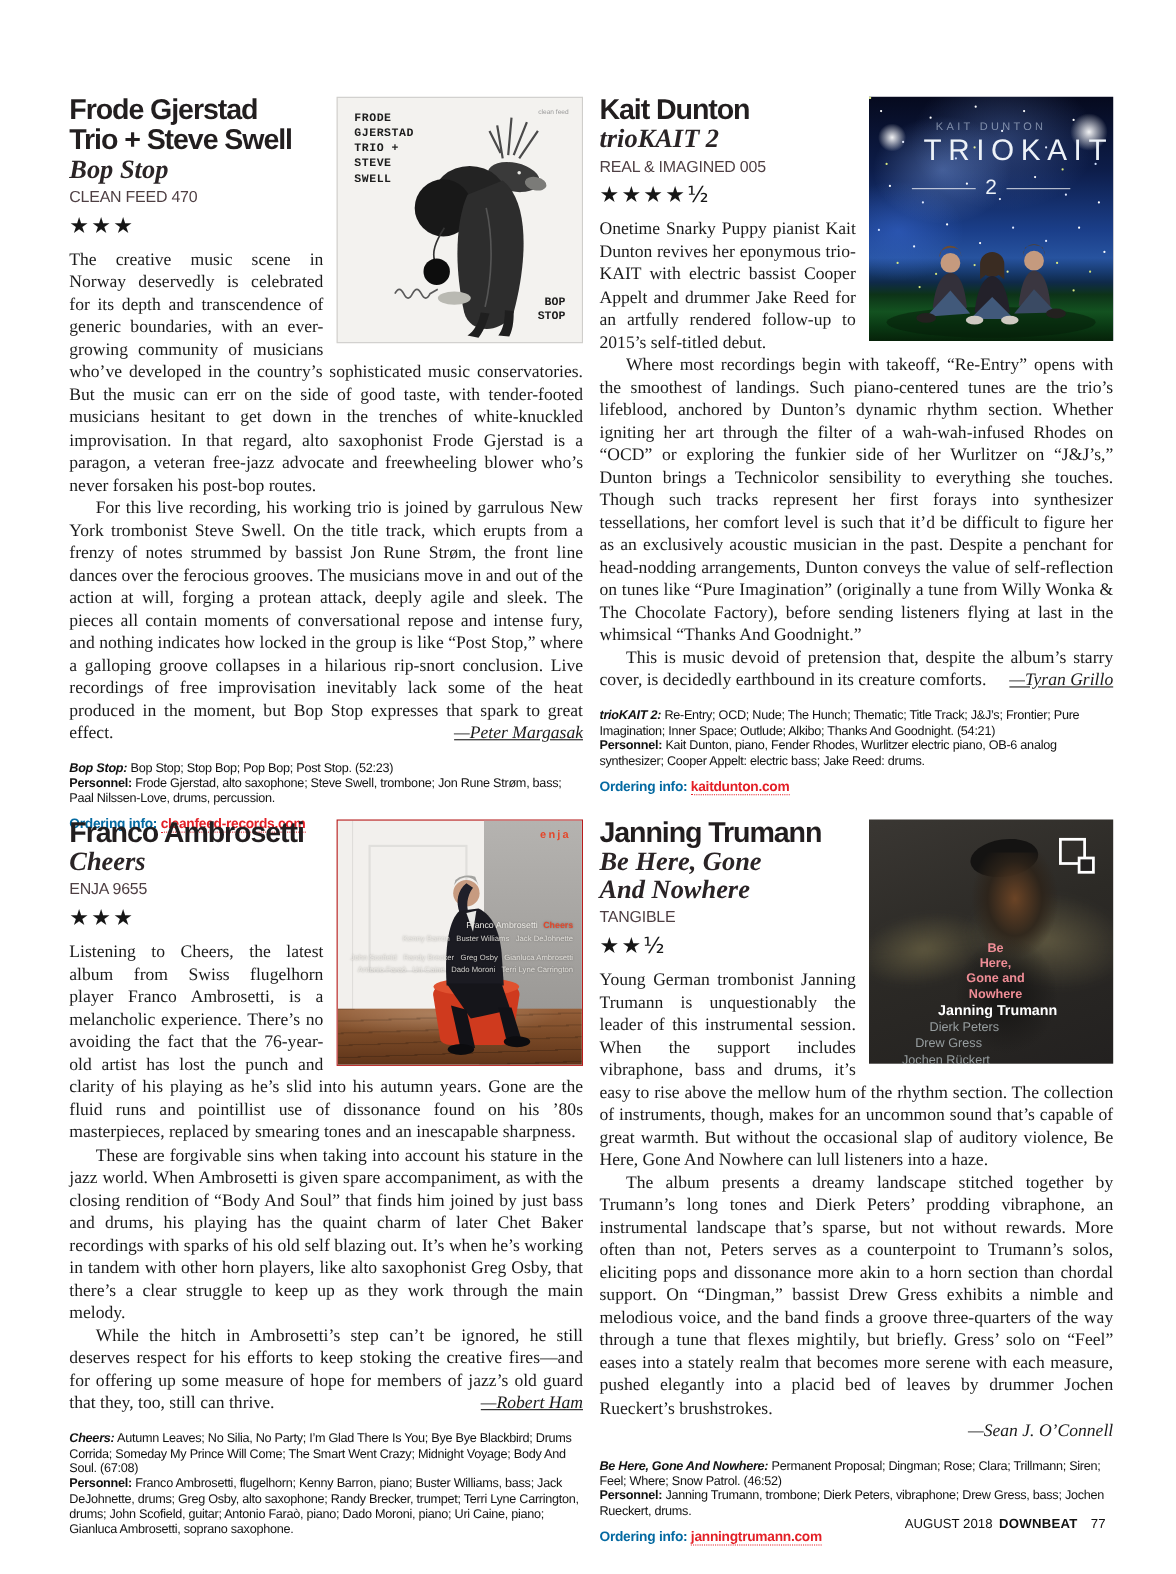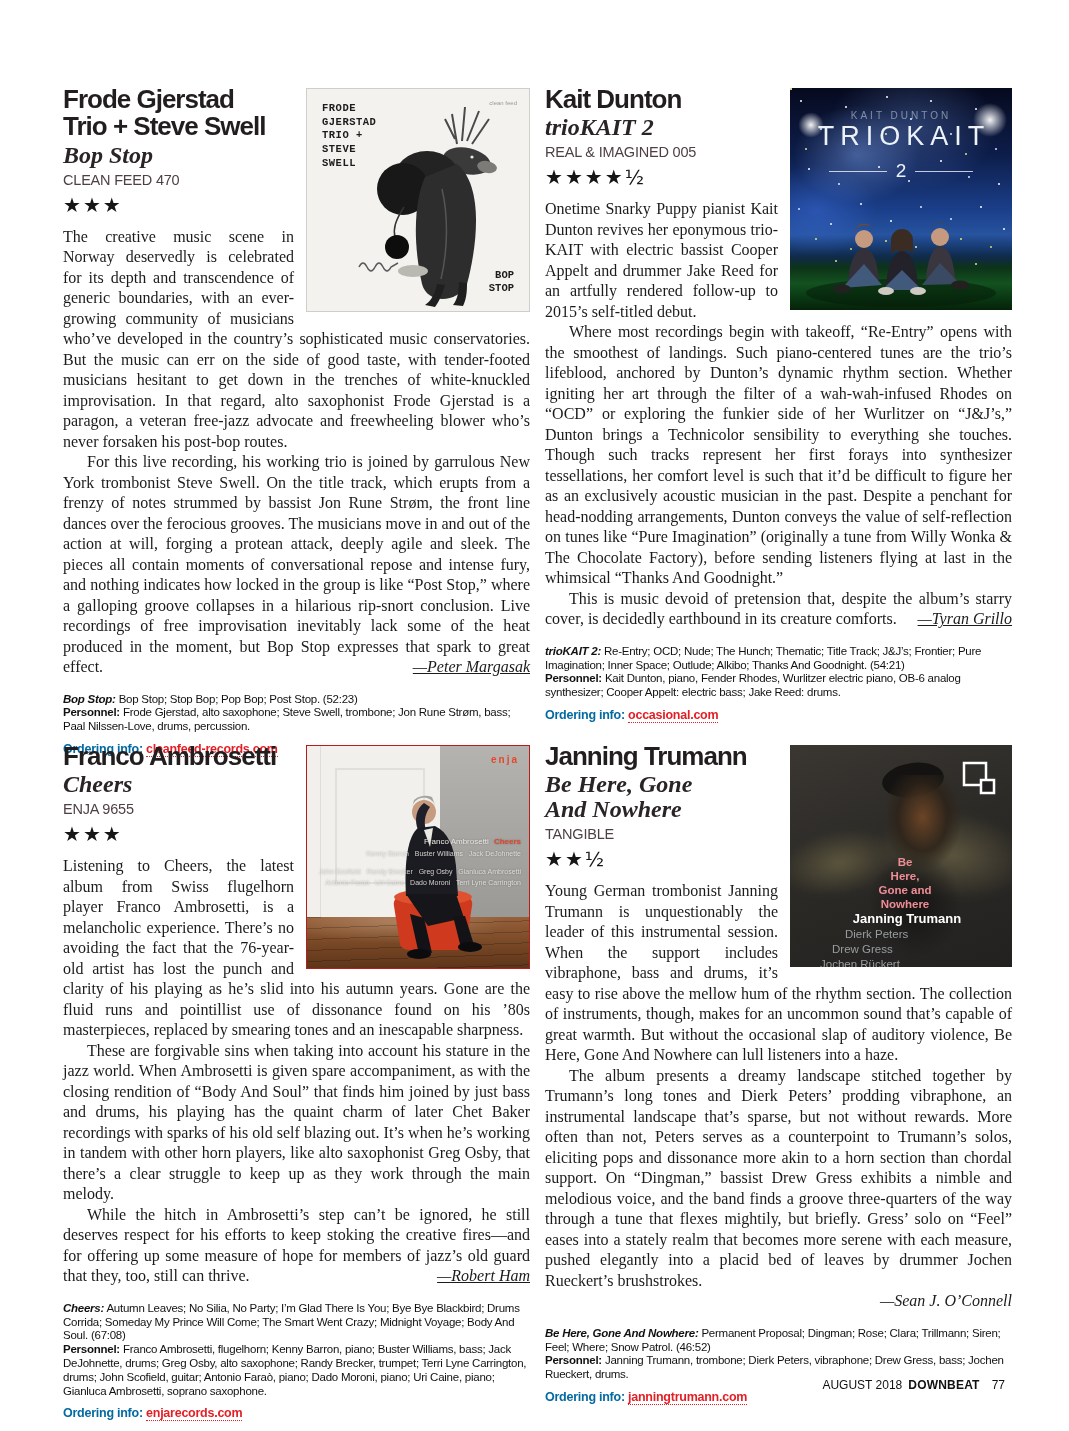--- a/index.html
+++ b/index.html
@@ -96,21 +96,21 @@
     25px 150px #d9e87f,60px 160px #cfe07a,95px 152px #d9e87f,125px 158px #e6f09a,
     170px 150px #d9e87f,200px 158px #cfe07a,45px 172px #d9e87f,140px 170px #e6f09a,
     185px 175px #d9e87f,80px 178px #cfe07a,15px 60px #d9e87f,95px 45px #e6f09a,175px 65px #d9e87f;}
   .c2-glow{border-radius:50%;}
   .c2-glow.gl1{left:6px;top:22px;width:30px;height:30px;
     background:radial-gradient(circle,rgba(255,255,255,0.95),rgba(255,255,255,0) 60%);}
   .c2-glow.gl2{right:2px;top:12px;width:40px;height:40px;
     background:radial-gradient(circle,rgba(255,255,255,0.95),rgba(255,255,255,0) 60%);}
   .c2-artist{top:22px;left:0;width:100%;text-align:center;font-family:"Liberation Sans",sans-serif;
     font-size:10px;letter-spacing:3px;color:rgba(210,222,240,0.55);}
-  .c2-title{top:33px;left:0;width:100%;text-align:center;font-family:"Liberation Sans",sans-serif;
+  .c2-title{top:33px;left:0;width:100%;text-align:right;font-family:"Liberation Sans",sans-serif;
     font-size:27px;font-weight:400;letter-spacing:6px;color:#edf2f8;text-indent:6px;}
   .c2-numrow{top:72px;left:0;width:100%;display:flex;position:absolute;
     align-items:center;justify-content:center;gap:9px;}
   .c2-numrow .c2-line{position:static;width:58px;height:1px;background:rgba(255,255,255,0.75);}
   .c2-num{position:static;font-family:"Liberation Sans",sans-serif;font-size:19px;color:#edf2f8;}
   .c2-people{left:0;top:0;}
 
   
   .cover3{background:#f2f0ed;border:1px solid #b91c1c;}
   .c3-wall-right{right:0;top:0;width:40%;height:78%;
@@ -252,21 +252,21 @@
   <div class="stars">★★★★½</div>
   <div class="review-body">
     <p>Onetime Snarky Puppy pianist Kait Dunton revives her eponymous trio-KAIT with electric bassist Cooper Appelt and drummer Jake Reed for an artfully rendered follow-up to 2015’s self-titled debut.</p>
     <p>Where most recordings begin with takeoff, “Re-Entry” opens with the smoothest of landings. Such piano-centered tunes are the trio’s lifeblood, anchored by Dunton’s dynamic rhythm section. Whether igniting her art through the filter of a wah-wah-infused Rhodes on “OCD” or exploring the funkier side of her Wurlitzer on “J&amp;J’s,” Dunton brings a Technicolor sensibility to everything she touches. Though such tracks represent her first forays into synthesizer tessellations, her comfort level is such that it’d be difficult to figure her as an exclusively acoustic musician in the past. Despite a penchant for head-nodding arrangements, Dunton conveys the value of self-reflection on tunes like “Pure Imagination” (originally a tune from Willy Wonka &amp; The Chocolate Factory), before sending listeners flying at last in the whimsical “Thanks And Goodnight.”</p>
     <p>This is music devoid of pretension that, despite the album’s starry cover, is decidedly earthbound in its creature comforts.</p>
     <p class="byline pull-up">—Tyran Grillo</p>
   </div>
   <div class="credits">
     <p class="credit-line"><span class="t-label">trioKAIT 2:</span> <span>Re-Entry; OCD; Nude; The Hunch; Thematic; Title Track; J&amp;J’s; Frontier; Pure Imagination; Inner Space; Outlude; Alkibo; Thanks And Goodnight. (54:21)</span></p>
     <p class="credit-line"><span class="p-label">Personnel:</span> <span>Kait Dunton, piano, Fender Rhodes, Wurlitzer electric piano, OB-6 analog synthesizer; Cooper Appelt: electric bass; Jake Reed: drums.</span></p>
-    <p class="credit-line ordering"><span class="o-label">Ordering info:</span> <a class="order-link">occasional.com</a></p>
+    <p class="credit-line ordering"><span class="o-label">Ordering info:</span> <a class="order-link">kaitdunton.com</a></p>
   </div>
 </section>
 
 <section class="review" id="review-3">
   <div class="cover cover3">
     <div class="c3-wall-right"></div>
     <div class="c3-door-line"></div>
     <div class="c3-panel"></div>
     <div class="c3-floor"></div>
     <svg class="c3-man" width="222" height="222" viewBox="0 0 222 222" xmlns="http://www.w3.org/2000/svg">
@@ -297,21 +297,20 @@
   <div class="stars">★★★</div>
   <div class="review-body">
     <p>Listening to Cheers, the latest album from Swiss flugelhorn player Franco Ambrosetti, is a melancholic experience. There’s no avoiding the fact that the 76-year-old artist has lost the punch and clarity of his playing as he’s slid into his autumn years. Gone are the fluid runs and pointillist use of dissonance found on his ’80s masterpieces, replaced by smearing tones and an inescapable sharpness.</p>
     <p>These are forgivable sins when taking into account his stature in the jazz world. When Ambrosetti is given spare accompaniment, as with the closing rendition of “Body And Soul” that finds him joined by just bass and drums, his playing has the quaint charm of later Chet Baker recordings with sparks of his old self blazing out. It’s when he’s working in tandem with other horn players, like alto saxophonist Greg Osby, that there’s a clear struggle to keep up as they work through the main melody.</p>
     <p>While the hitch in Ambrosetti’s step can’t be ignored, he still deserves respect for his efforts to keep stoking the creative fires—and for offering up some measure of hope for members of jazz’s old guard that they, too, still can thrive.</p>
     <p class="byline pull-up">—Robert Ham</p>
   </div>
   <div class="credits">
     <p class="credit-line"><span class="t-label">Cheers:</span> <span>Autumn Leaves; No Silia, No Party; I’m Glad There Is You; Bye Bye Blackbird; Drums Corrida; Someday My Prince Will Come; The Smart Went Crazy; Midnight Voyage; Body And Soul. (67:08)</span></p>
     <p class="credit-line"><span class="p-label">Personnel:</span> <span>Franco Ambrosetti, flugelhorn; Kenny Barron, piano; Buster Williams, bass; Jack DeJohnette, drums; Greg Osby, alto saxophone; Randy Brecker, trumpet; Terri Lyne Carrington, drums; John Scofield, guitar; Antonio Faraò, piano; Dado Moroni, piano; Uri Caine, piano; Gianluca Ambrosetti, soprano saxophone.</span></p>
-    <p class="credit-line ordering"><span class="o-label">Ordering info:</span> <a class="order-link">enjarecords.com</a></p>
   </div>
 </section>
 
 <section class="review" id="review-4">
   <div class="cover cover4">
     <div class="c4-wing w1"></div>
     <div class="c4-wing w2"></div>
     <div class="c4-cap"></div>
     <div class="c4-face"></div>
     <div class="c4-body"></div>

